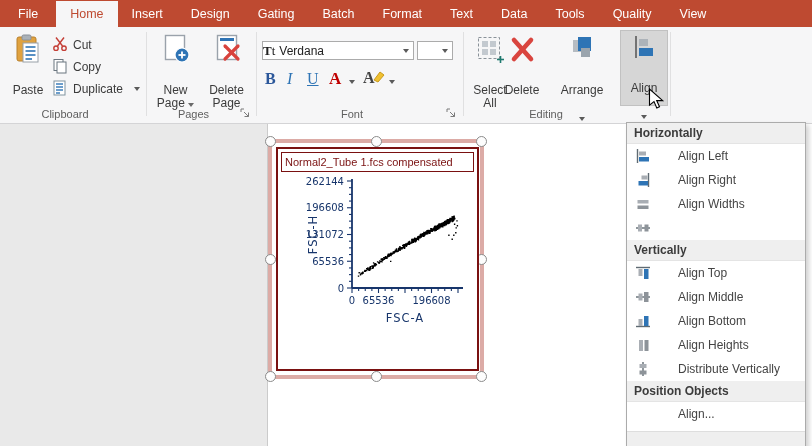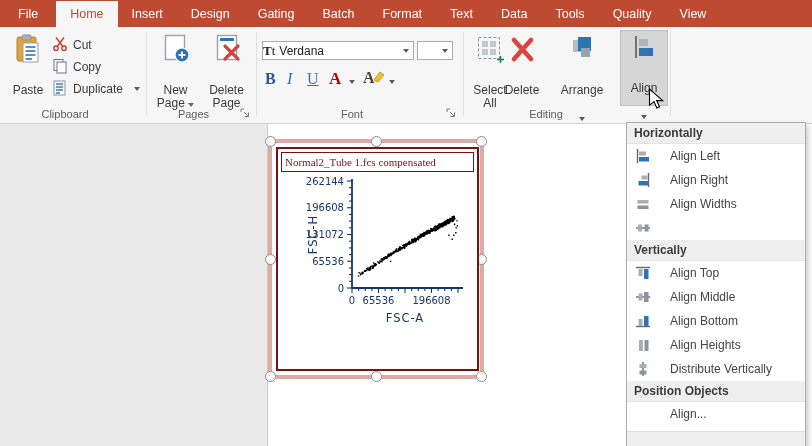--- a/index.html
+++ b/index.html
@@ -38,32 +38,32 @@
   
   .canvas{position:absolute;left:0;top:124px;width:812px;height:322px;background:#e9e9e9}
   .page{position:absolute;left:267px;top:0;width:545px;height:322px;background:#fff;border-left:1px solid #cbcbcb}
 
   
   .selection{position:absolute;left:268px;top:139px;width:216px;height:240px;border:4px solid #dcaba6}
   .handle{position:absolute;width:11px;height:11px;border-radius:50%;background:#fdfdfd;border:1.5px solid #8b8b8b}
   .chartbox{position:absolute;left:276px;top:147px;width:203px;height:224px;background:#fff;border:2px solid #7a1111}
   .charttitle{position:absolute;left:3px;top:3px;width:193px;height:20px;border:1px solid #7a1111;
     color:#7a1111;font-size:11px;line-height:18px;padding-left:3px;white-space:nowrap;overflow:hidden;
-    font-family:Liberation Serif, serif}
+    font-family:Liberation Sans, sans-serif}
   #plot-svg{position:absolute;left:3px;top:25px}
 
   
   .menu{position:absolute;left:626px;top:122px;width:180px;height:341px;background:#fff;
     border:1px solid #ababab;border-bottom:none;box-shadow:3px 3px 5px rgba(0,0,0,.18);
     display:flex;flex-direction:column;overflow:hidden}
   .menuheader{height:21px;flex:none;background:#efefef;font-weight:bold;color:#3c3c3c;
     line-height:21px;padding-left:7px;border-bottom:1px solid #e4e4e4}
   .menuitem{height:24px;flex:none;display:flex;align-items:center}
   .menuitem .micon{width:18px;height:18px;margin-left:7px;flex:none}
-  .menuitem .mlabel{margin-left:18px;color:#444}
+  .menuitem .mlabel{margin-left:26px;color:#444}
   .menufooter{flex:1;background:#efefef;margin-top:5px;border-top:1px solid #dedede}
 
   .cursor{position:absolute;left:648px;top:88px;pointer-events:none}
 </style>
 </head>
 <body>
 
 <div class="window">
 
   <div class="tabbar">

